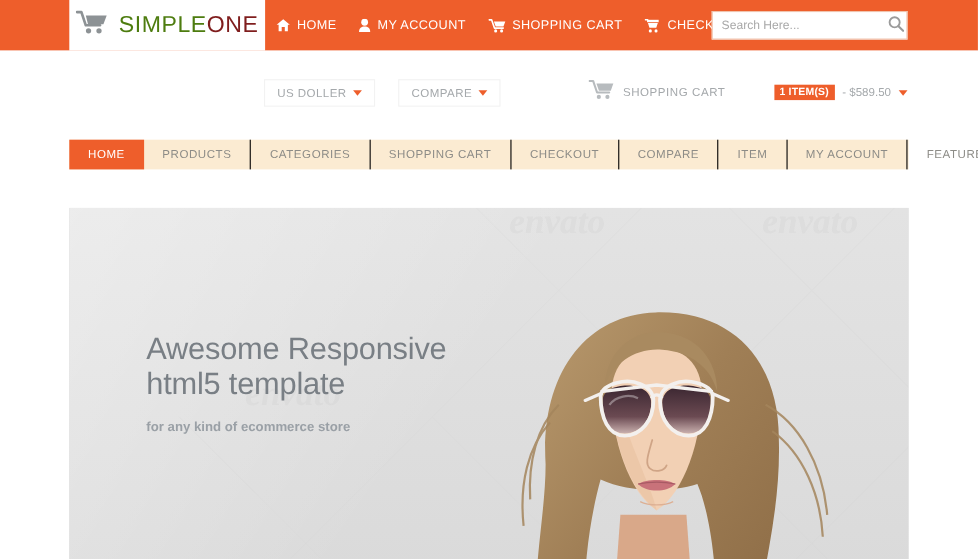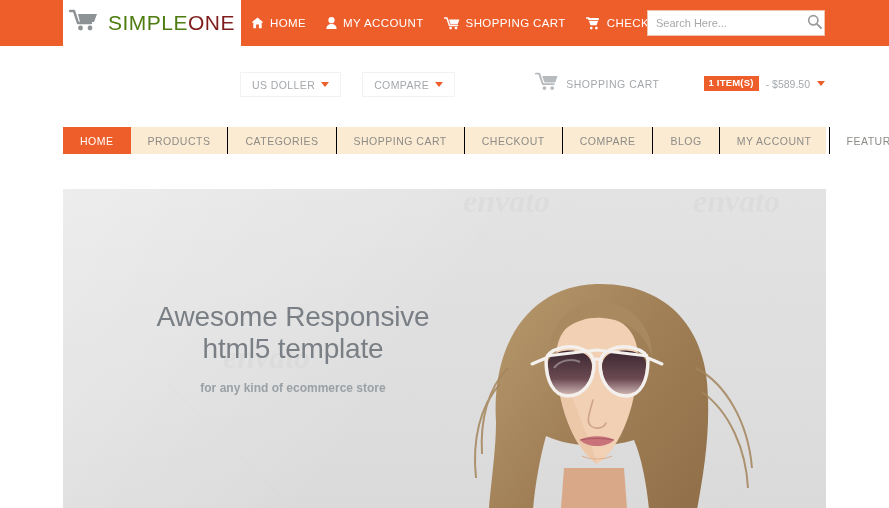--- a/index.html
+++ b/index.html
@@ -147,21 +147,21 @@
     opacity: 0.30;
   }
   .wm-text {
     position: absolute;
     font-family: "Liberation Serif", serif;
     font-size: 32px; font-style: italic; font-weight: bold;
     color: #cfcfcf; white-space: nowrap;
   }
   .hero-copy {
     position: absolute; left: 70px; top: 112px;
-    width: 320px; text-align: center;
+    width: 320px; 
   }
   .hero-h1 {
     font-size: 28px; line-height: 1.15; color: #797f85;
     font-weight: 400; letter-spacing: -0.2px;
   }
   .hero-sub {
     margin-top: 16px;
     font-size: 12px; color: #9aa0a6; font-weight: 700;
   }
   .slider-dots {
@@ -288,21 +288,21 @@
 
 </div>
 
 <div class="mainnav">
   <div class="nav-item active">HOME</div>
   <div class="nav-item">PRODUCTS</div>
   <div class="nav-item">CATEGORIES</div>
   <div class="nav-item">SHOPPING CART</div>
   <div class="nav-item">CHECKOUT</div>
   <div class="nav-item">COMPARE</div>
-  <div class="nav-item">BLOG</div>
+  <div class="nav-item">ITEM</div>
   <div class="nav-item">MY ACCOUNT</div>
   <div class="nav-item">FEATURES</div>
 
 </div>
 
 <div class="hero">
 
   <div class="hero-bg"></div>
 
   <div class="watermark">

